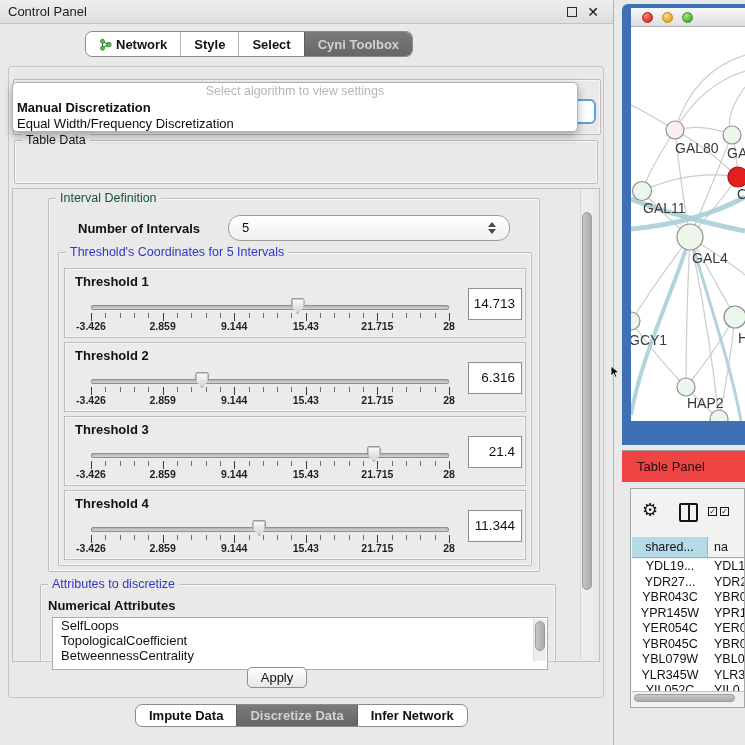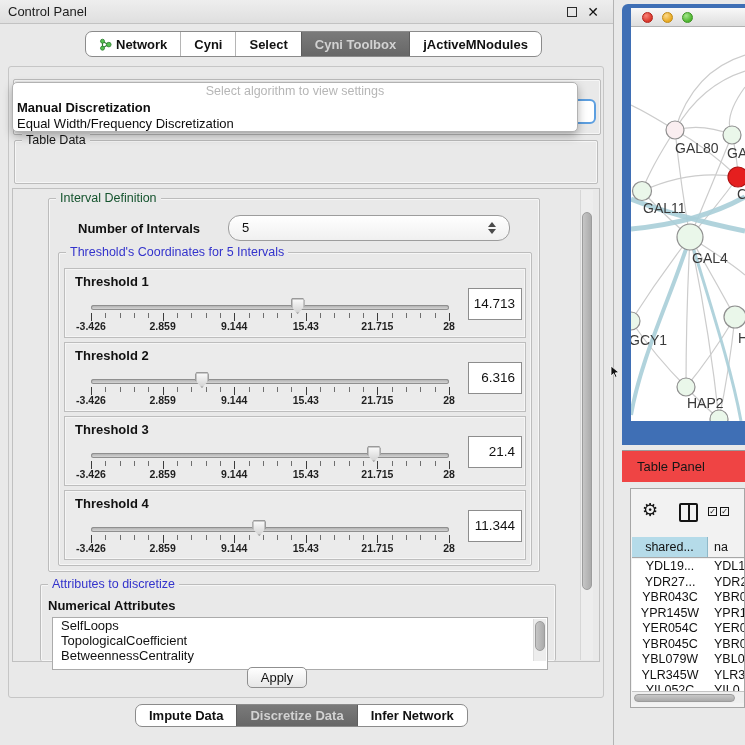--- a/index.html
+++ b/index.html
@@ -169,30 +169,27 @@
       <div class="seg">
         <svg width="13" height="13" viewBox="0 0 13 13">
           <path d="M3.5,3.5 L9.5,6.5 M3.5,10 L9.5,6.5 M3.5,3.5 L3.5,10" stroke="#2e7d32" stroke-width="1.2" fill="none"></path>
           <circle cx="3.5" cy="3.2" r="2" fill="#56c14f" stroke="#2e7d32" stroke-width="0.8"></circle>
           <circle cx="3.5" cy="10.2" r="2" fill="#56c14f" stroke="#2e7d32" stroke-width="0.8"></circle>
           <circle cx="9.8" cy="6.6" r="2.3" fill="#56c14f" stroke="#2e7d32" stroke-width="0.8"></circle>
         </svg>
         <span>Network</span>
       </div>
       <div class="seg">
-        <span>Cyni</span>
+        <span>Style</span>
       </div>
       <div class="seg">
         <span>Select</span>
       </div>
       <div class="seg selected">
         <span>Cyni Toolbox</span>
-      </div>
-      <div class="seg">
-        <span>jActiveMNodules</span>
       </div>
     </div>
 
   <div id="outer-panel">
 
     <div class="group" style="left:4px;top:12px;width:588px;height:56px;"></div>
   </div>
 
   <span class="group-title gt-dim" style="left:22px;top:71px;">Discretization Algorithm</span>
 

